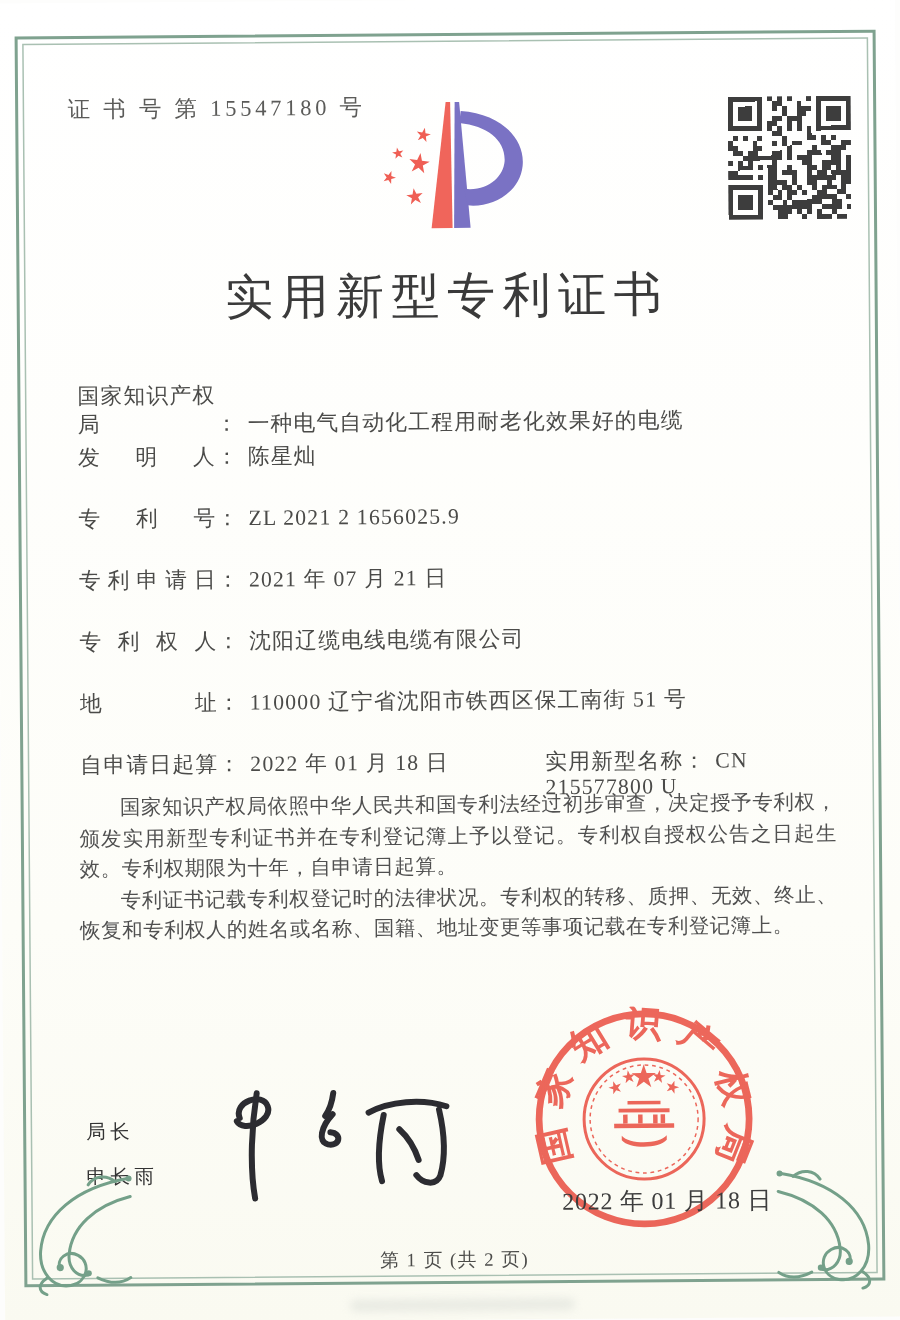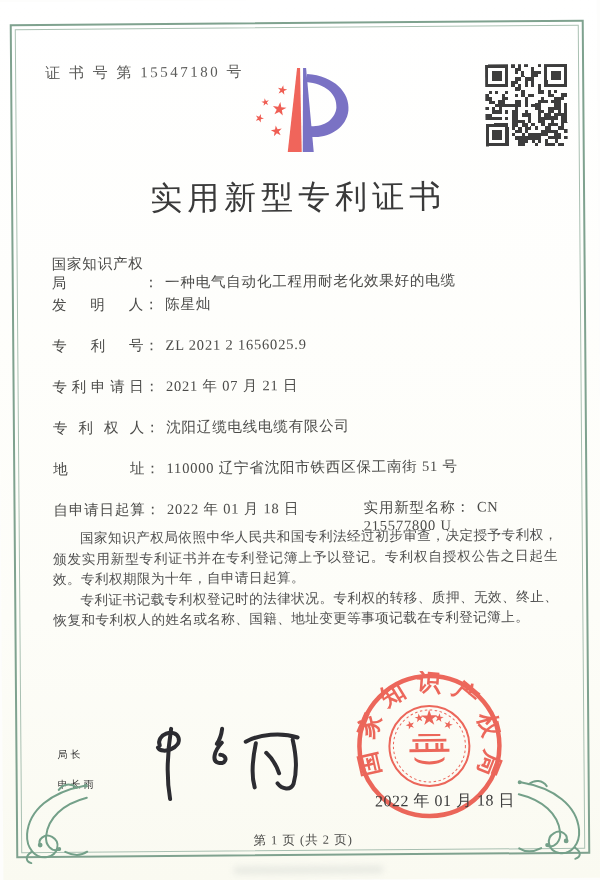--- a/index.html
+++ b/index.html
@@ -16,21 +16,21 @@
   .qr{position:absolute;left:488px;top:66px;}
   .title{position:absolute;left:0;right:0;top:176px;text-align:center;font-size:32px;letter-spacing:5px;color:#3a3a3a;font-weight:500;}
   .fields{position:absolute;left:53px;top:253px;width:505px;font-size:14.5px;color:#4b4b49;}
   .frow{height:41px;letter-spacing:0.8px;}
   .flabel{display:inline-block;width:92px;text-align:justify;text-align-last:justify;}
   .colon{margin-right:6px;}
   .frow-double .grp2{position:absolute;left:310px;}
   .frow-double{position:relative;}
   .paras{position:absolute;left:52px;top:527px;width:505px;font-size:13.6px;line-height:20.5px;color:#505050;letter-spacing:0.4px;text-align:justify;}
   .paras p{margin:0;text-indent:2em;}
-  .signer{position:absolute;left:55px;top:738px;font-family:Liberation Serif, serif;font-size:10px;letter-spacing:3px;color:#333;line-height:30px;}
+  .signer{position:absolute;left:55px;top:738px;font-family:Liberation Serif, serif;font-size:13px;letter-spacing:3px;color:#333;line-height:30px;}
   .signature{position:absolute;left:128px;top:712px;}
   .seal{position:absolute;left:352px;top:672px;opacity:0.88;mix-blend-mode:multiply;}
   .seal-date{position:absolute;left:372px;top:792px;font-size:16px;color:#3d3d3d;letter-spacing:0.5px;z-index:5;}
   .footer{position:absolute;left:0;right:0;top:832px;text-align:center;font-size:12.5px;color:#4c4c4a;letter-spacing:1px;}
   .flourish{position:absolute;bottom:18px;}
   .flourish.bl{left:14px;}
   .flourish.br{right:14px;transform:scaleX(-1);}
   .bleed{position:absolute;left:230px;top:866px;width:150px;height:8px;background:#c9cec9;filter:blur(3px);opacity:0.35;border-radius:4px;}
 </style>
 </head>

